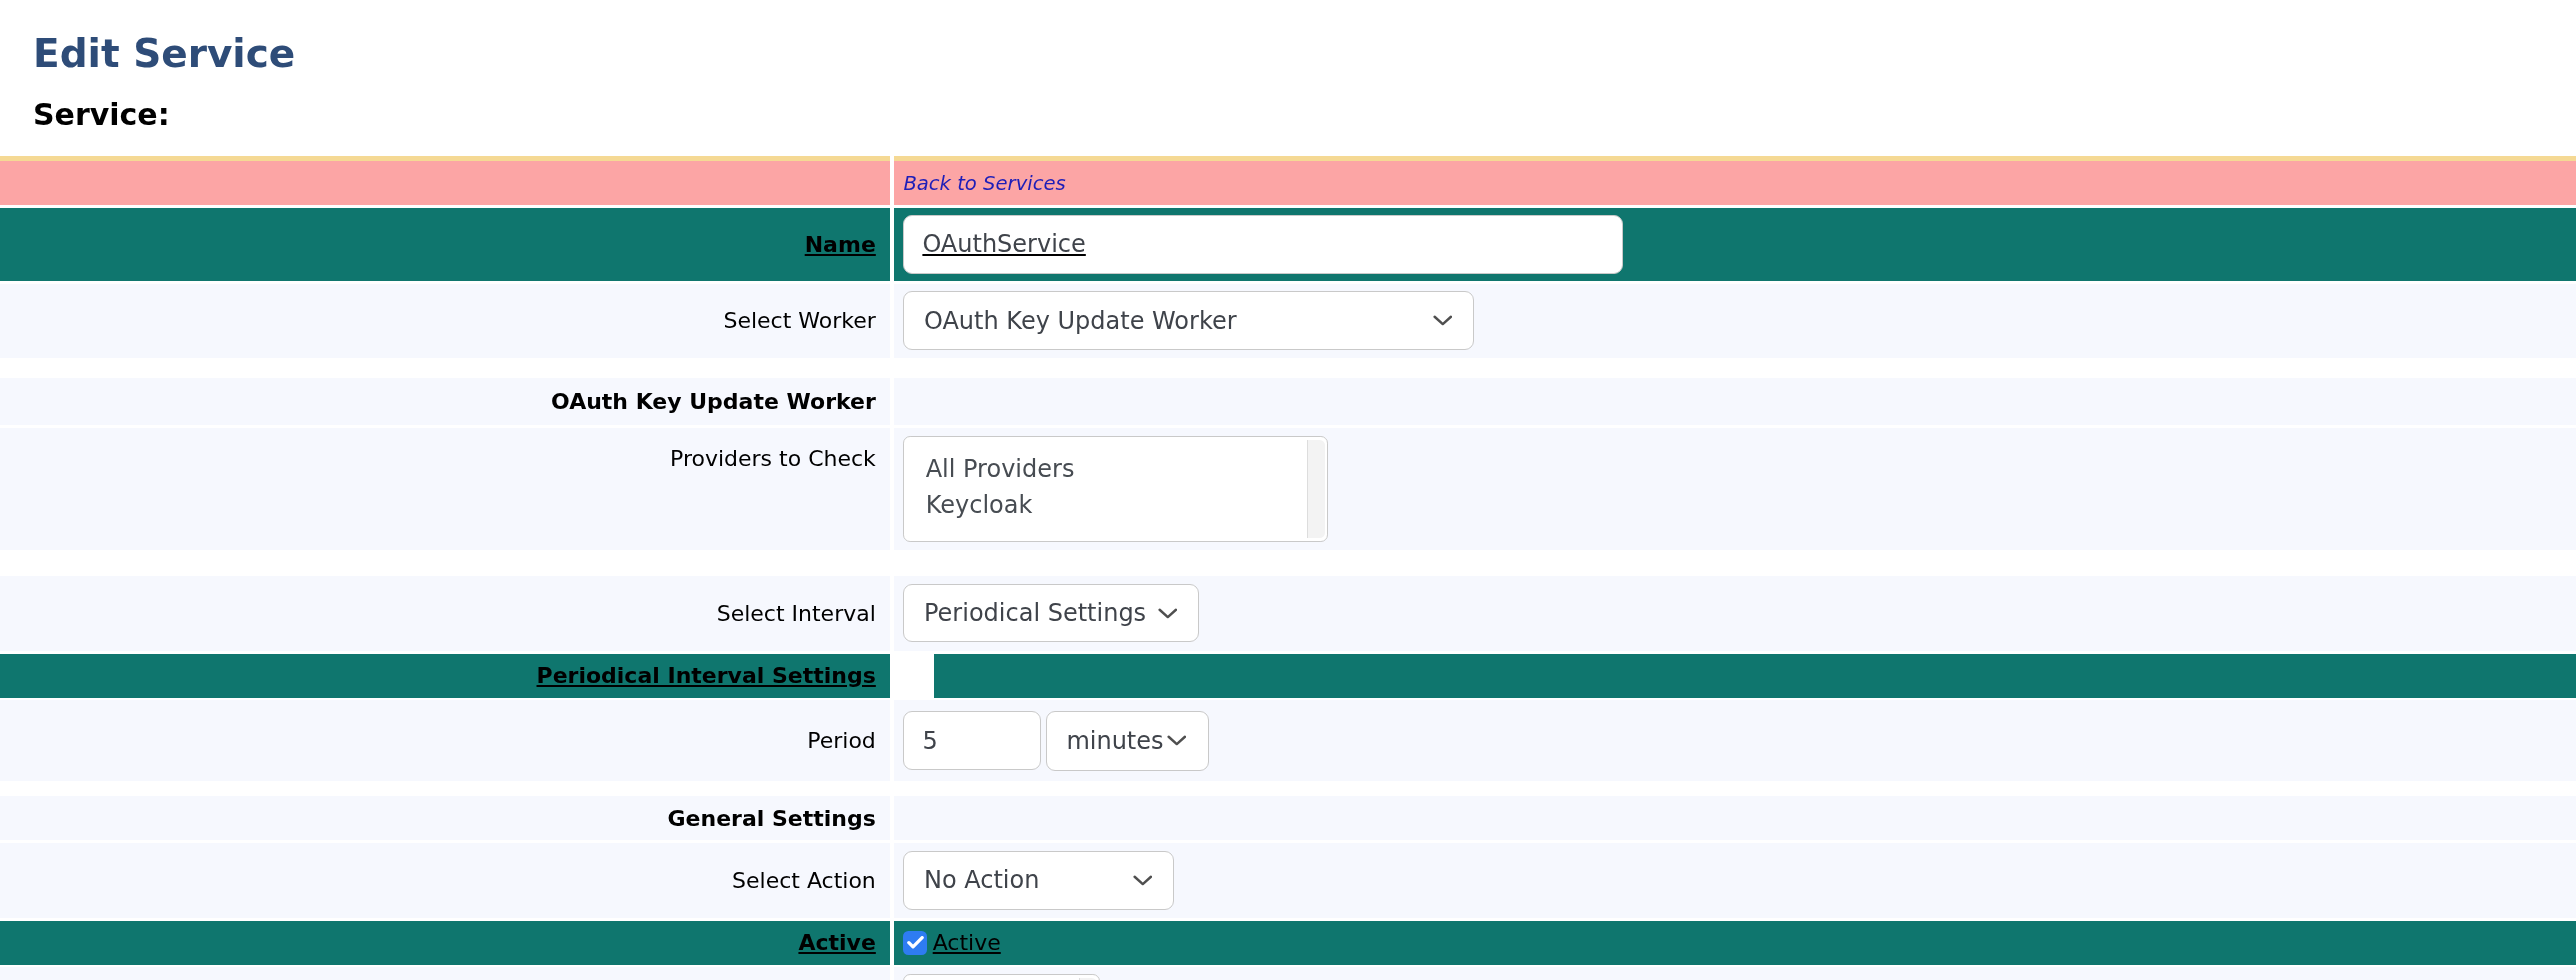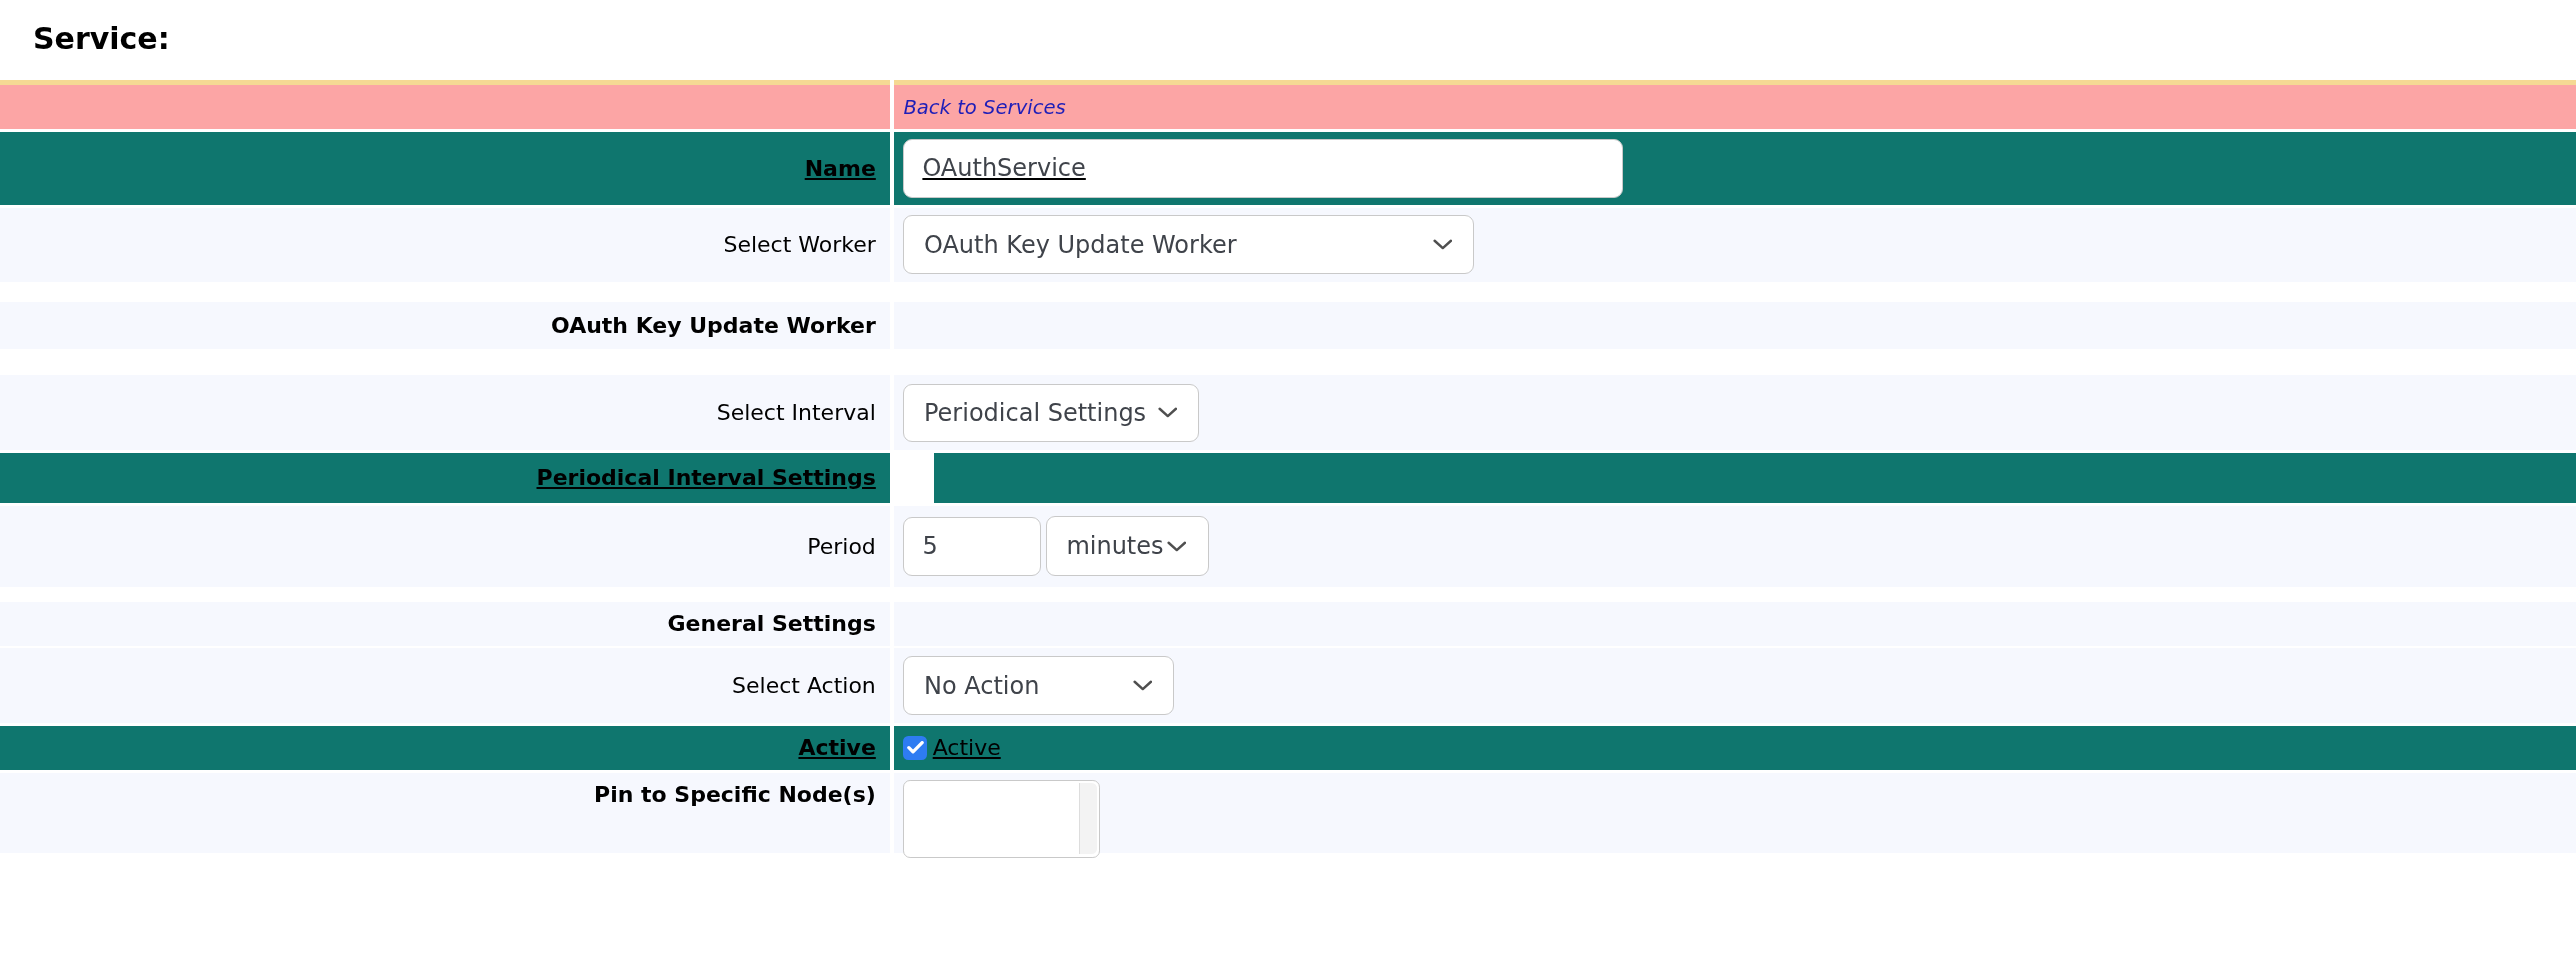--- a/index.html
+++ b/index.html
@@ -44,21 +44,21 @@
   .bg-alt .cell   { background: #0f766e; text-decoration: underline; }
   .bg-light .cell { background: #f6f8fe; }
 
   
   .r-cream   { height: 49px; }
   .r-name    { height: 73px; }
   .r-worker  { height: 74px; }
   .r-oauthhdr{ height: 47px; }
   .r-providers { height: 122px; }
   .r-interval{ height: 75px; }
-  .r-phdr    { height: 50px; gap: 44px; }
+  .r-phdr    { height: 44px; gap: 44px; }
   .r-period  { height: 81px; }
   .r-action  { height: 75px; }
   .r-ghdr    { height: 44px; }
   .r-active  { height: 44px; border-radius: 13px; }
   .r-pin     { height: 80px; }
 
   .r-providers .label-cell { align-items: flex-start; padding-top: 18px; }
   .r-providers .field-cell { align-items: center; }
   .r-pin .label-cell { align-items: flex-start; padding-top: 9px; }
   .r-pin .field-cell { align-items: flex-start; padding-top: 7.1px; }
@@ -109,20 +109,21 @@
     background: #2e7cf2; border-radius: 5.3px;
     display: flex; align-items: center; justify-content: center;
   }
   .checkbox-label { margin-left: 5.3px; font-size: 22px; color: #000000; }
 </style>
 </head>
 <body>
 
 <div class="page">
 
+  <h1 class="title">Edit Service</h1>
   <div class="subtitle">Service:</div>
 
   <div class="form-table">
 
     <div class="section sec1">
       <div class="row r-cream bg-cream">
         <div class="cell label-cell"></div>
         <div class="cell field-cell">
           <a class="back-link">Back to Services</a>
         </div>
@@ -144,20 +145,30 @@
           </div>
         </div>
       </div>
     </div>
 
     <div class="section sec2">
       <div class="row r-oauthhdr bg-light">
         <div class="cell label-cell bold">OAuth Key Update Worker</div>
         <div class="cell field-cell"></div>
       </div>
+      <div class="row r-providers bg-light">
+        <div class="cell label-cell">Providers to Check</div>
+        <div class="cell field-cell">
+          <div class="listbox providers-listbox">
+            <div class="option">All Providers</div>
+            <div class="option">Keycloak</div>
+            <div class="scroll-track"></div>
+          </div>
+        </div>
+      </div>
     </div>
 
     <div class="section sec3">
       <div class="row r-interval bg-light">
         <div class="cell label-cell">Select Interval</div>
         <div class="cell field-cell">
           <div class="select interval-select">
             <span>Periodical Settings</span>
             <svg class="chevron" width="19.6" height="11.6" viewBox="0 0 24 14">
               <polyline points="2,2 12,11 22,2" fill="none" stroke="#4f4f4f" stroke-width="3" stroke-linecap="round" stroke-linejoin="round"></polyline>

